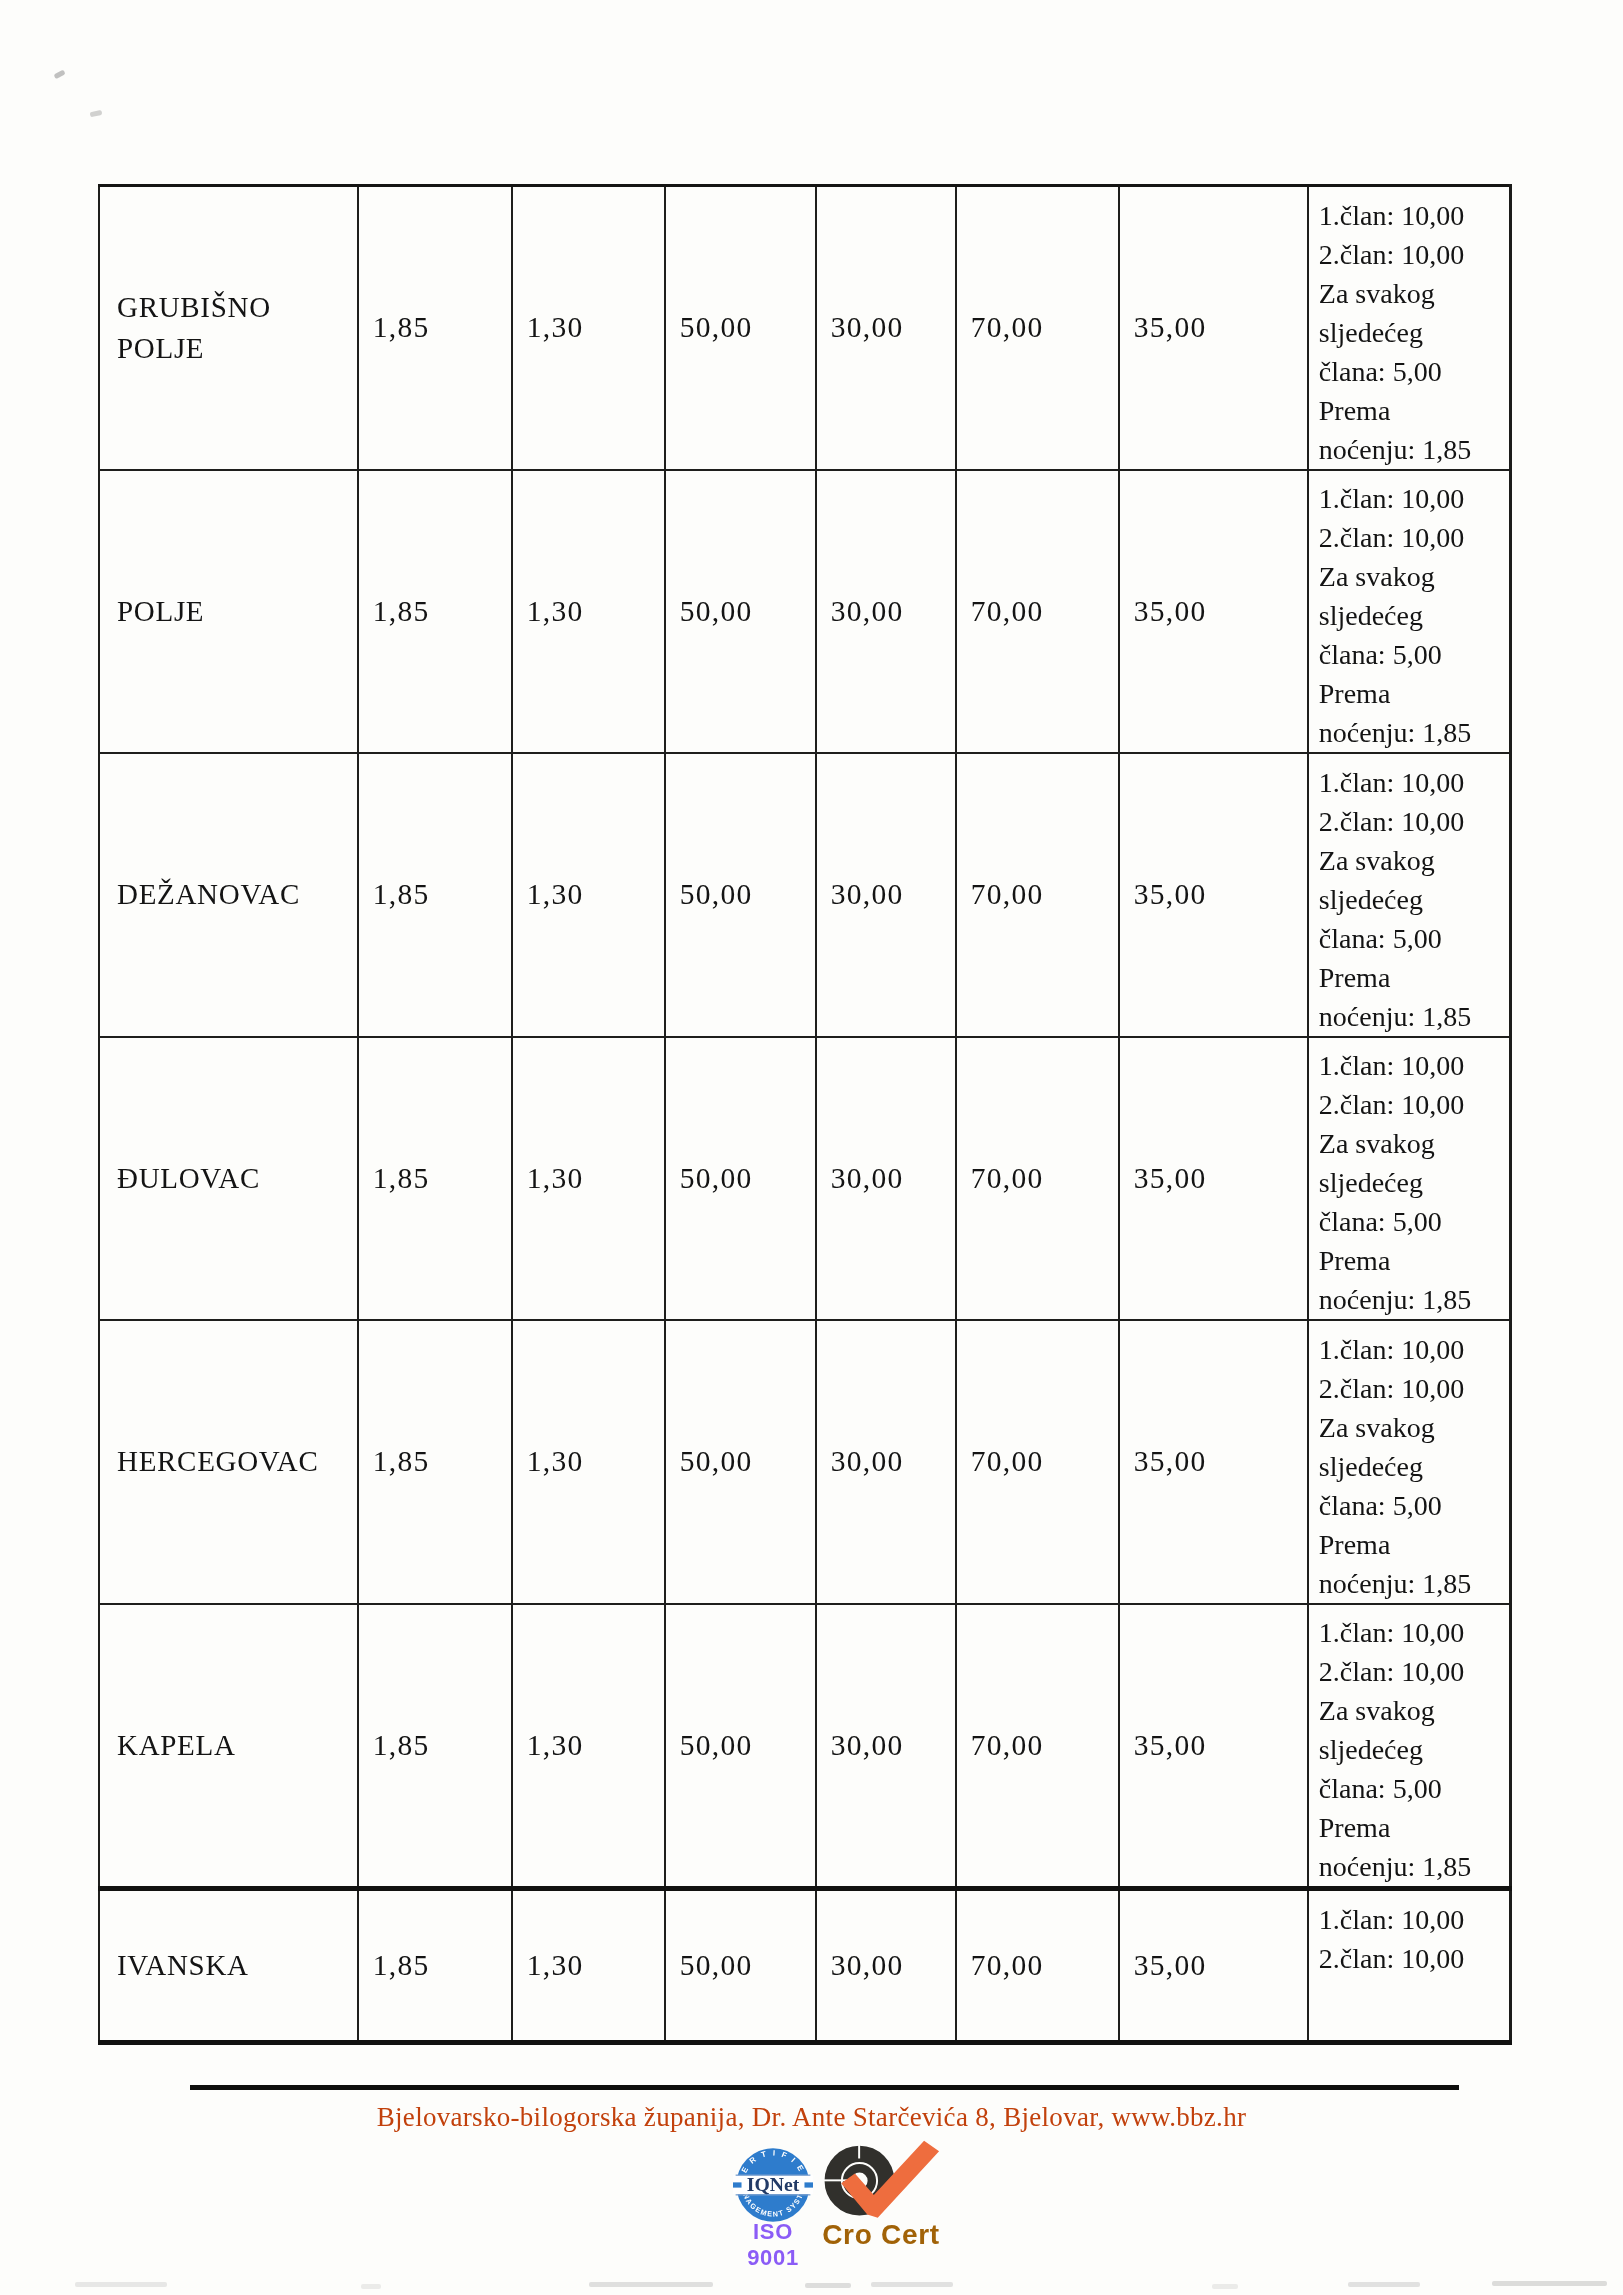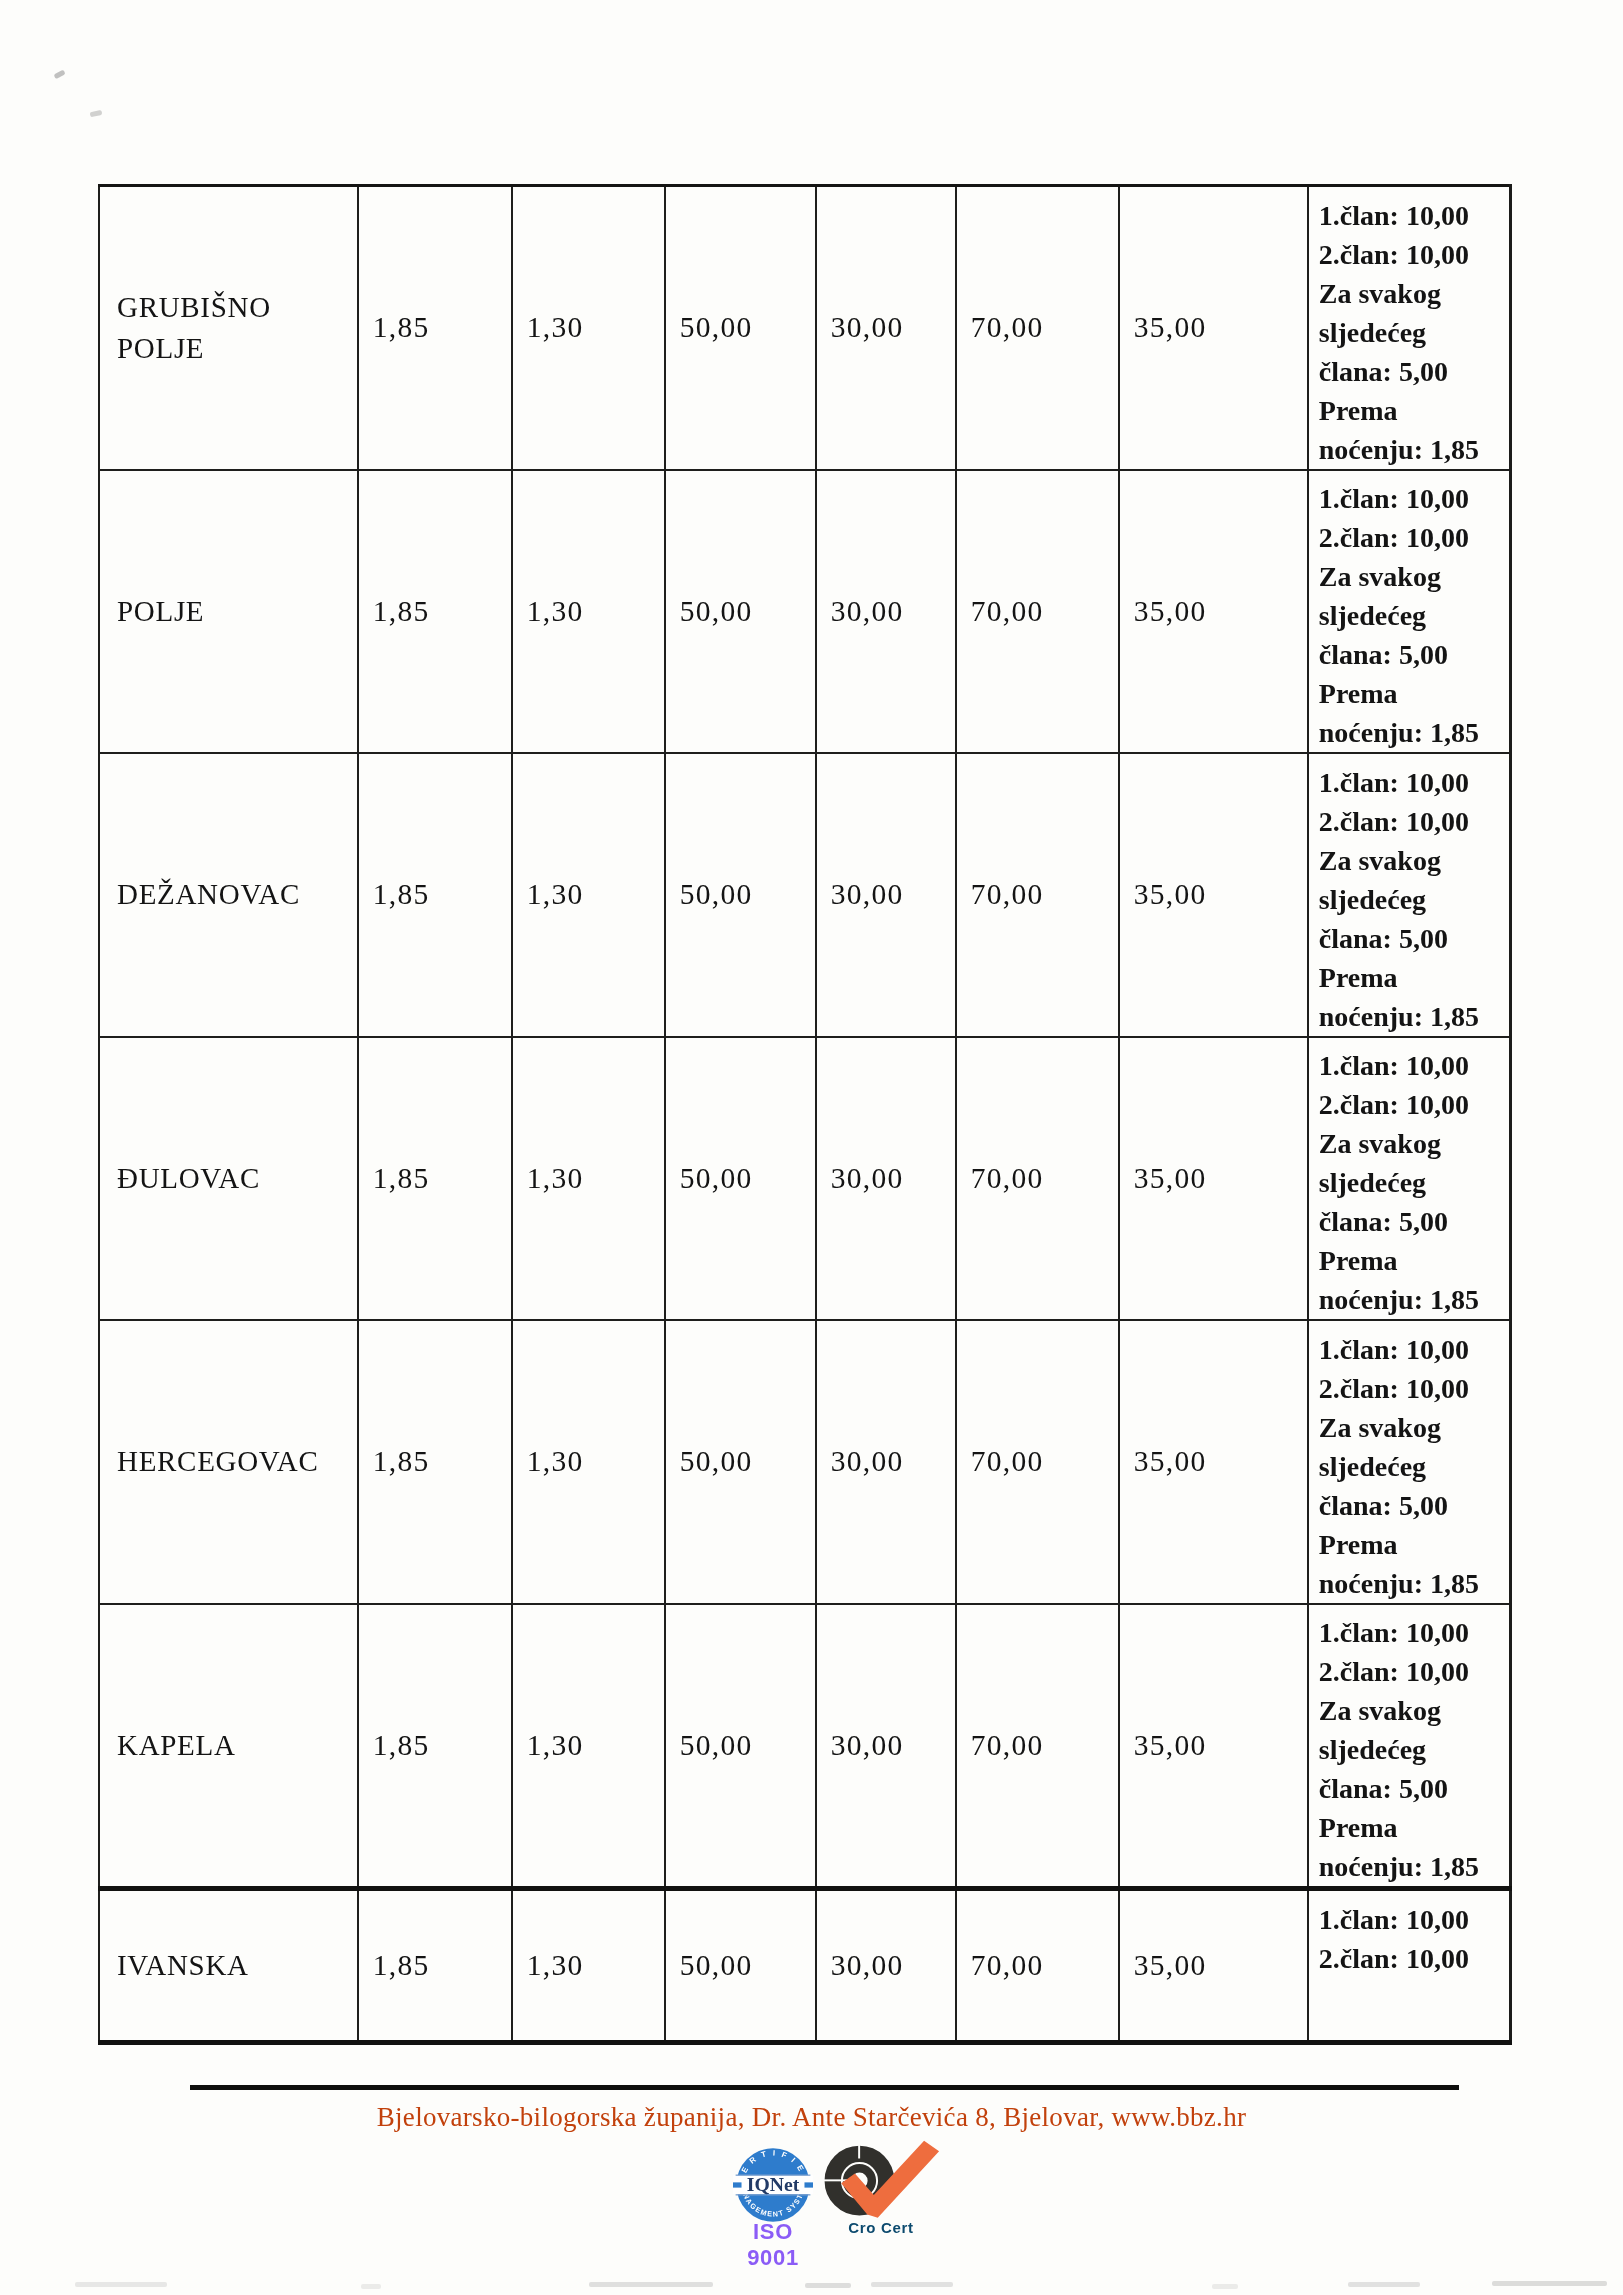--- a/index.html
+++ b/index.html
@@ -48,21 +48,21 @@
     padding-left:13.7px;
     font-size:29.5px;
     letter-spacing:1.3px;
     margin-left:44px;
   }
   td.note{
     vertical-align:top;
     padding:8.5px 3.9px 0 9.8px;
     font-size:28px;
   }
-  td.note .nl{line-height:39px;white-space:nowrap;font-weight:bold;}
+  td.note .nl{line-height:39px;white-space:nowrap;}
 
   
   .footer-rule{
     position:absolute;left:190px;top:2085px;
     width:1269px;height:5.2px;background:#0e0e0c;
   }
   .footer-address{
     position:absolute;left:0;top:2102px;width:1623px;
     text-align:center;
     font-size:27px;
@@ -74,21 +74,21 @@
     position:absolute;left:729px;top:2219px;width:88px;
     text-align:center;
     font-family:"Liberation Sans",sans-serif;
     font-weight:bold;font-size:22px;color:#8b5cf6;letter-spacing:0.7px;
   }
   .logo-crocert{position:absolute;left:819px;top:2140px;}
   .caption-crocert{
     position:absolute;left:819px;top:2219px;width:124px;
     text-align:center;
     font-family:"Liberation Sans",sans-serif;
-    font-weight:bold;font-size:15px;color:#0c4a6e;letter-spacing:0.7px;
+    font-weight:bold;font-size:28px;color:#a16207;letter-spacing:0.7px;
   }
 
   
   .artifact{position:absolute;background:#9a9a9a;border-radius:2px;height:4.6px;}
 </style>
 </head>
 <body>
 
 <div class="page">
 

